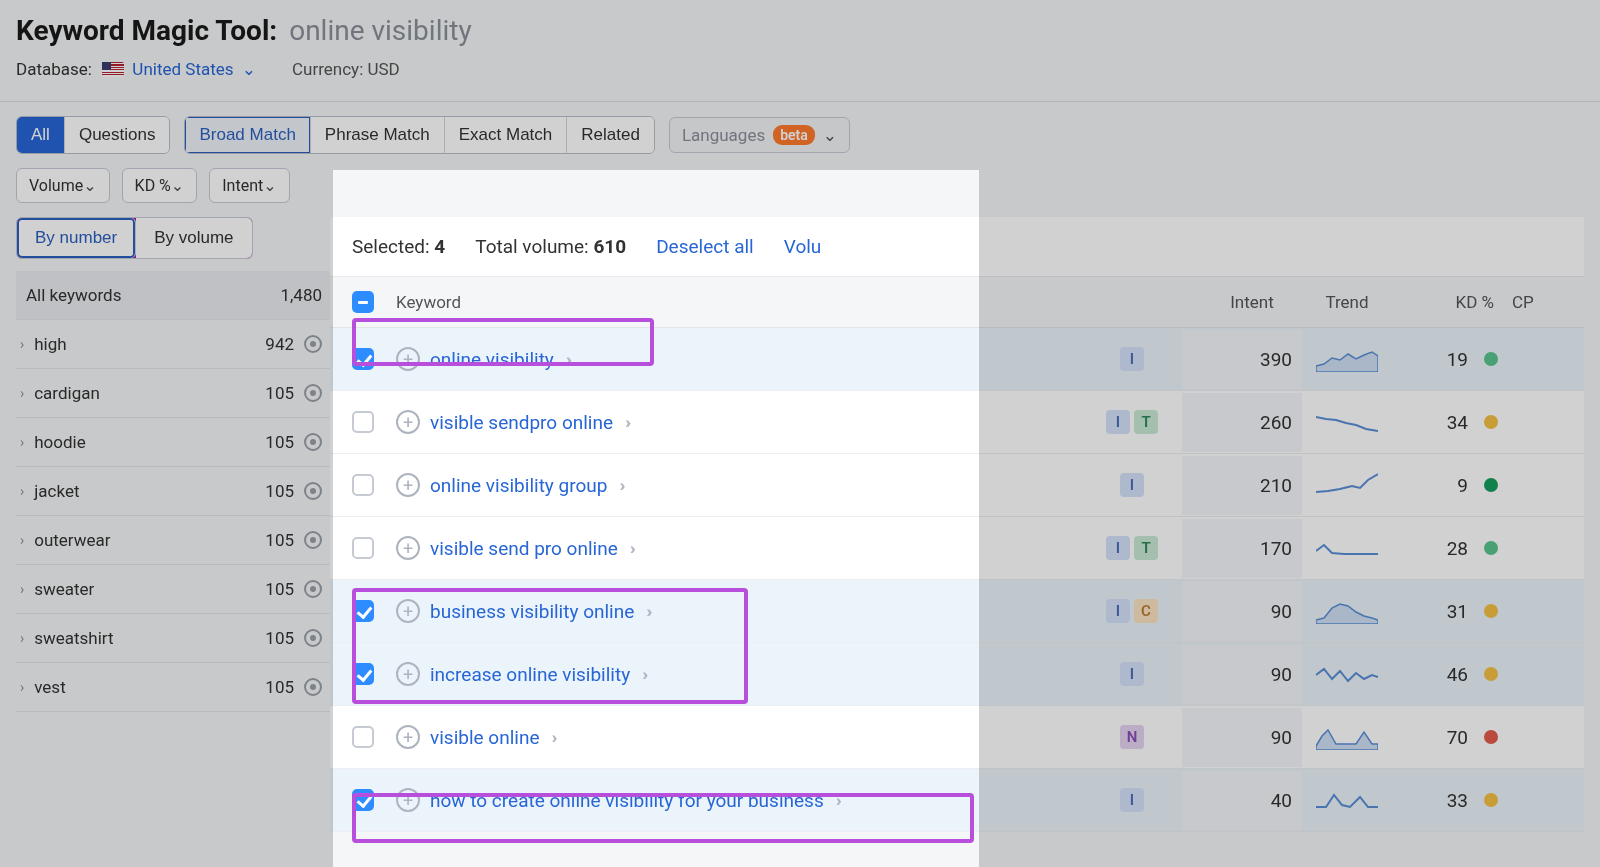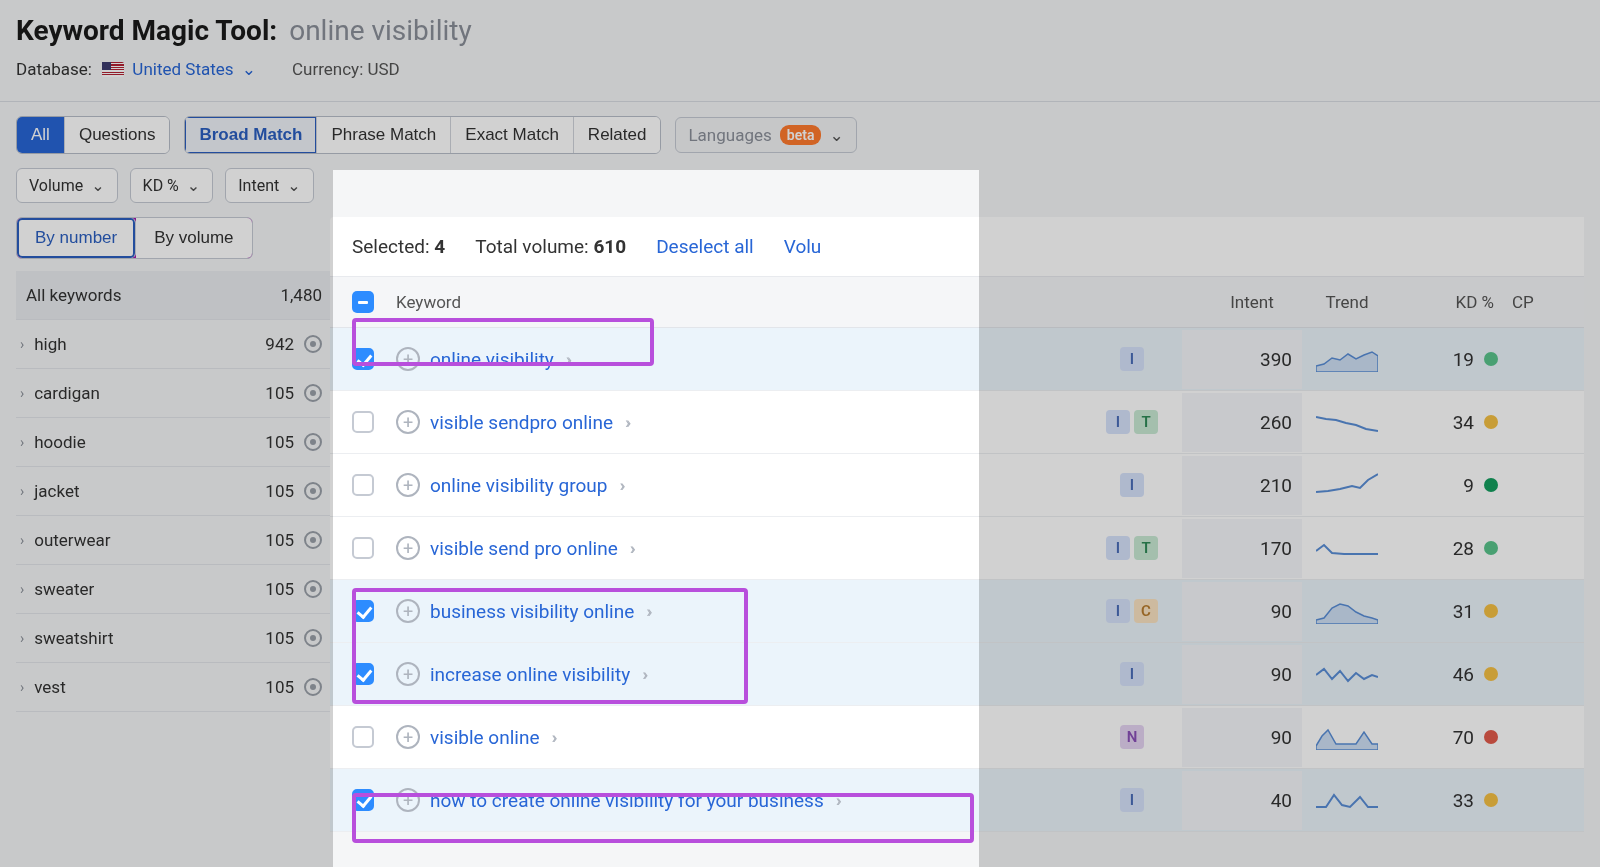--- a/index.html
+++ b/index.html
@@ -16,28 +16,28 @@
   .flag::before { content: ""; position: absolute; top:0; left:0; width: 9px; height: 8px; background: #3c3b6e;}
   .country-link { color: #2866d6; cursor: pointer; }
   .chev { color: #2866d6; margin-left: 4px; }
   
   .divider { height: 1px; background: #d8dce2; margin: 14px 0 0 0; }
   
   .filter-row { display: flex; align-items: center; gap: 14px; padding: 14px 16px 4px; }
   .seg-group { display: inline-flex; border: 1px solid #b8bec8; border-radius: 6px; overflow: hidden; background: #fff; }
   .seg-btn { padding: 8px 14px; font-size: 17px; border: none; background: #fff; border-right: 1px solid #d0d4db; cursor: pointer; color: #333;}
   .seg-btn:last-child { border-right: none; }
-  .seg-btn.active { background: #eef2f8; color: #2b5fc0; box-shadow: inset 0 0 0 1px #2b5fc0; font-weight: bold; }
+  .seg-btn.active { background: #eef2f8; color: #2b5fc0; box-shadow: inset 0 0 0 1px #2b5fc0; }
   .seg-btn.prim-active { background: #2866d6; color: #fff; }
   .lang-btn { display: inline-flex; align-items: center; gap: 8px; border: 1px solid #c5cad3; border-radius: 6px; padding: 7px 12px; color: #8a8f99; background: #f2f3f5; font-size: 17px; cursor: pointer;}
   .beta { background: #ff7a2e; color: #fff; font-size: 14px; padding: 2px 7px; border-radius: 9px; font-weight: 600;}
   .chev-dk { color: #555; }
   
   .filter-row-2 { display: flex; align-items: center; gap: 12px; padding: 10px 16px 14px; }
-  .drop-btn { border: 1px solid #c5cad3; background: #fff; border-radius: 6px; padding: 7px 12px; font-size: 16px; color: #333; display: inline-flex; align-items: center; gap: 8px; cursor: pointer;}
+  .drop-btn { border: 1px solid #c5cad3; background: #fff; border-radius: 6px; padding: 7px 12px; font-size: 16px; color: #333; display: inline-flex; align-items: center; cursor: pointer;}
   
   .main-area { display: flex; padding: 0 16px; gap: 0; }
   
   .sidebar { width: 314px; flex-shrink: 0; }
   .side-tabs { display: inline-flex; border: 1px solid #c5cad3; border-radius: 6px; overflow: hidden; margin-bottom: 12px; background:#a21caf;}
   .side-tab { padding: 10px 18px; font-size: 17px; background: #fff; border: none; cursor: pointer; color:#333;}
   .side-tab.active { background: #fff; color: #2b5fc0; box-shadow: inset 0 0 0 2px #2b5fc0; border-radius: 5px;}
   .side-tab:first-child { border-right: 1px solid #d0d4db; }
   .side-list { background: transparent; }
   .side-row { display: flex; align-items: center; justify-content: space-between; padding: 14px 8px 14px 4px; font-size: 17px; color: #333; border-bottom: 1px solid #e2e5ea; cursor: pointer;}
@@ -79,21 +79,21 @@
   .intent-cell { width: 100px; display: flex; justify-content: center; gap: 4px; }
   .ibadge { width: 24px; height: 24px; border-radius: 4px; font-size: 15px; font-weight: 600; display: flex; align-items: center; justify-content: center; }
   .b-I { background: #d6e2fb; color: #4a6db8; }
   .b-T { background: #c8e9d4; color: #2e8a57; }
   .b-C { background: #fbe3c2; color: #b87c2e; }
   .b-N { background: #e5d4f2; color: #8a4fb8; }
   .vol-cell { width: 120px; text-align: right; color: #333; padding-right: 6px;}
   .vol-cell-wrap { background:#f4f6f9; padding: 18px 10px; margin: -18px 0;}
   .trend-cell { width: 90px; display: flex; justify-content: center; align-items: center; }
   .spark { width: 62px; height: 26px; }
-  .kd-cell { width: 120px; text-align: left; display: flex; align-items: center; justify-content: flex-end; gap: 10px; padding-right: 14px; color:#333;}
+  .kd-cell { width: 120px; text-align: left; display: flex; align-items: center; justify-content: flex-end; gap: 16px; padding-right: 14px; color:#333;}
   .kdot { width: 14px; height: 14px; border-radius: 50%; }
   .d-green { background: #59c48c; }
   .d-dkgreen { background: #149e5f; }
   .d-yellow { background: #f5c044; }
   .d-red { background: #e25b4b; }
   .cp-cell { width: 50px; }
   
   .hl { position: absolute; border: 4px solid #b84fdc; border-radius: 4px; z-index: 60; pointer-events: none; }
 </style>
 </head>

